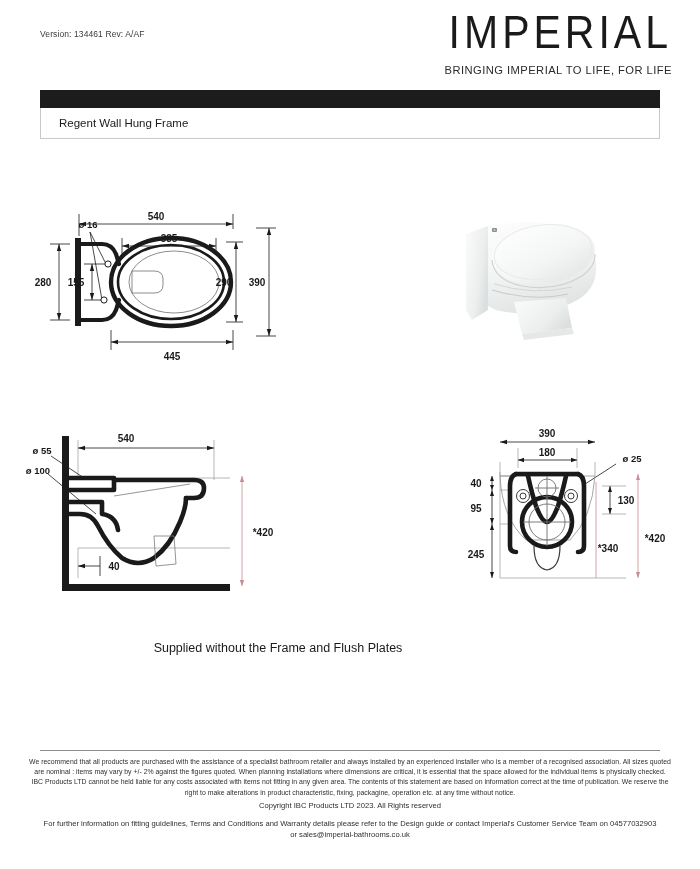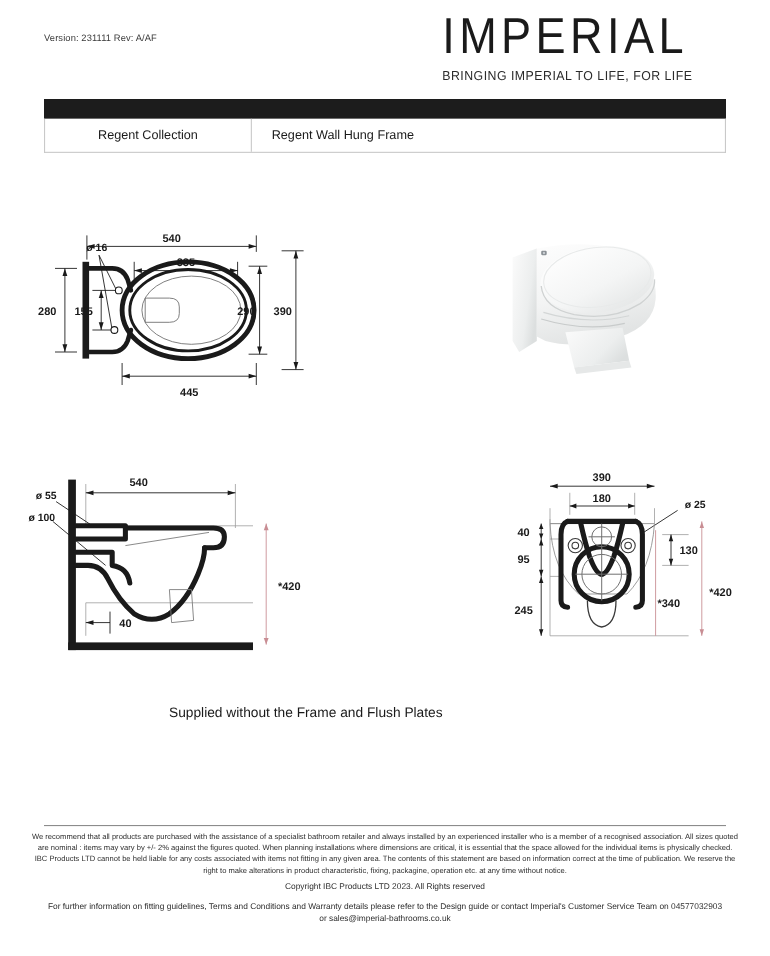--- a/index.html
+++ b/index.html
@@ -25,21 +25,21 @@
     font-size: 8.5px;
     letter-spacing: .1px;
     color: #3a3a3a;
     white-space: nowrap;
   }
 
   .logo-block {
     position: absolute;
     right: 28px;
     top: 14px;
-    text-align: left;
+    text-align: right;
     width: 270px;
   }
   .logo-word {
     font-family: "Liberation Sans", sans-serif;
     font-size: 41px;
     line-height: 42px;
     font-weight: 300;
     letter-spacing: 4.0px;
     color: #1a1a1a;
     transform: scaleY(1.12);
@@ -155,30 +155,29 @@
 
   svg text {
     font-family: "Liberation Sans", sans-serif;
     font-weight: bold;
     fill: #1a1a1a;
   }
 </style>
 </head>
 <body>
 
-<div class="version-label">Version: 231111 Rev: A/AF</div>
+<div class="version-label">Version: 134461 Rev: A/AF</div>
 
 <div class="logo-block">
   <div class="logo-word">IMPERIAL</div>
   <div class="logo-tagline">BRINGING IMPERIAL TO LIFE, FOR LIFE</div>
 </div>
 
 <div class="title-bar"></div>
 <div class="title-table">
-  <div class="title-cell-left">Regent Collection</div>
   <div class="title-cell-right">Regent Wall Hung Frame</div>
 </div>
 
 <svg class="dwg" id="plan-view" width="290" height="200" viewBox="0 0 290 200">
   <g stroke="#1a1a1a" fill="none" stroke-width="0.8">
 
     <line x1="51" y1="34" x2="51" y2="56"></line>
     <line x1="205" y1="34" x2="205" y2="49"></line>
     <line x1="51" y1="44" x2="205" y2="44"></line>
     <path d="M51 44 l7 -2.2 v4.4 z" fill="#1a1a1a" stroke="none"></path>

